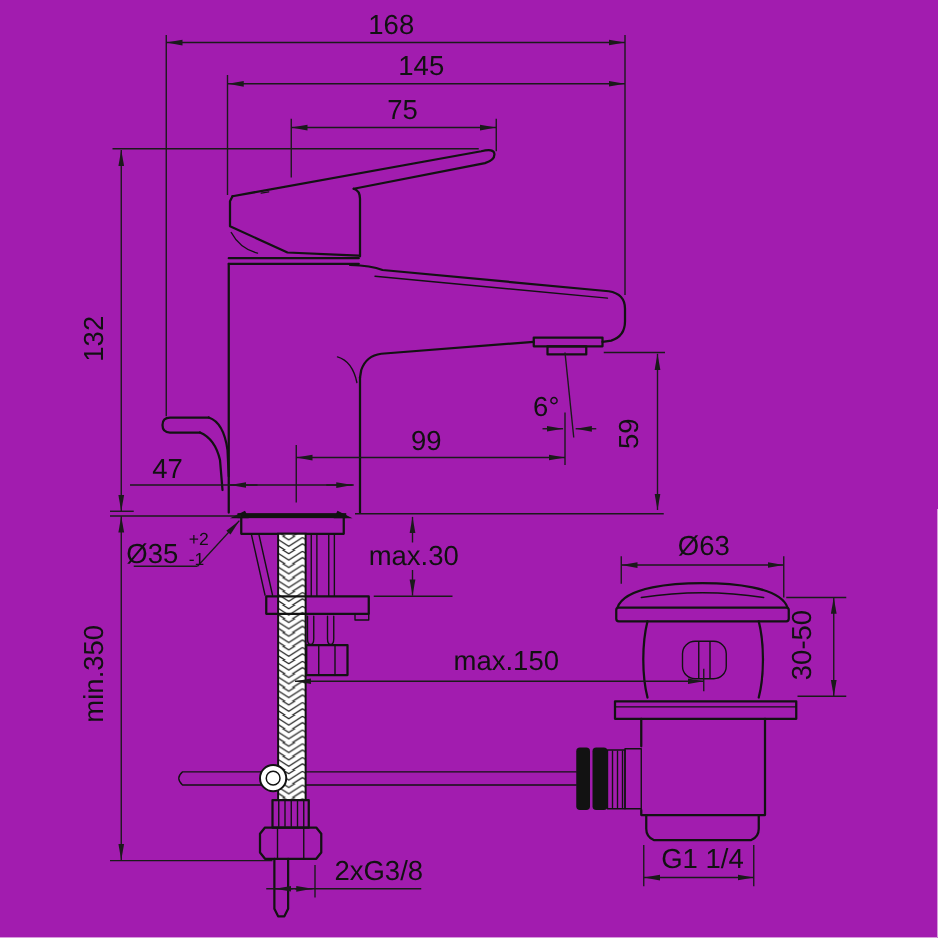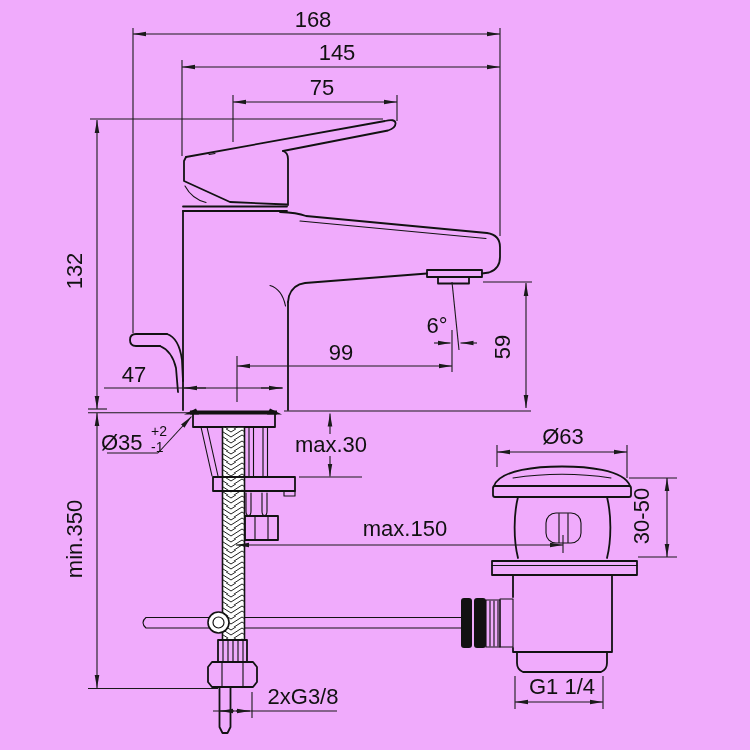--- a/index.html
+++ b/index.html
@@ -1,17 +1,17 @@
 <!DOCTYPE html>
 <html><head>
 <meta charset="utf-8">
 <style>
   html,body{margin:0;padding:0;background:#ffffff;}
   .canvas{
-    width:750px;height:750px;background:#f0abfc;position:relative;
+    width:750px;height:750px;background:#a21caf;position:relative;
     font-family:"Liberation Sans", sans-serif;
   }
   svg{display:block;}
   .part{fill:none;stroke:#121212;stroke-width:1.8;stroke-linejoin:round;stroke-linecap:round;}
   .part-thin{fill:none;stroke:#121212;stroke-width:1.1;stroke-linejoin:round;stroke-linecap:round;}
   .dim{fill:none;stroke:#1a1a1a;stroke-width:1.1;stroke-linecap:butt;}
   .solid{fill:#121212;stroke:none;}
   .dimtext{font-family:"Liberation Sans", sans-serif;font-size:22px;fill:#111111;}
   .toltext{font-family:"Liberation Sans", sans-serif;font-size:14px;fill:#111111;}
 </style>

